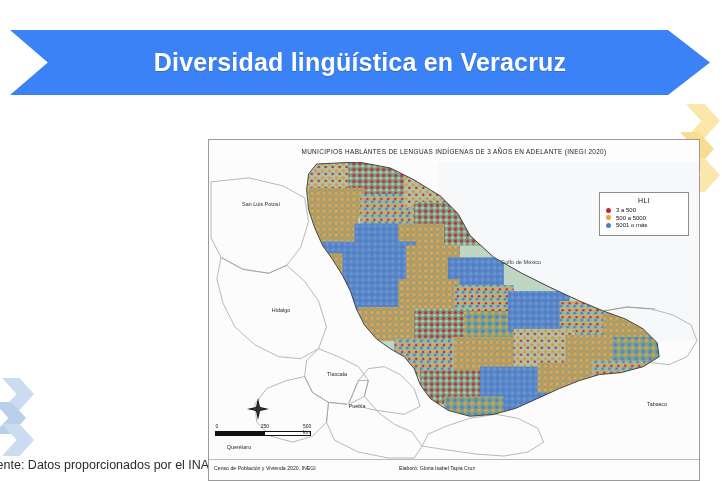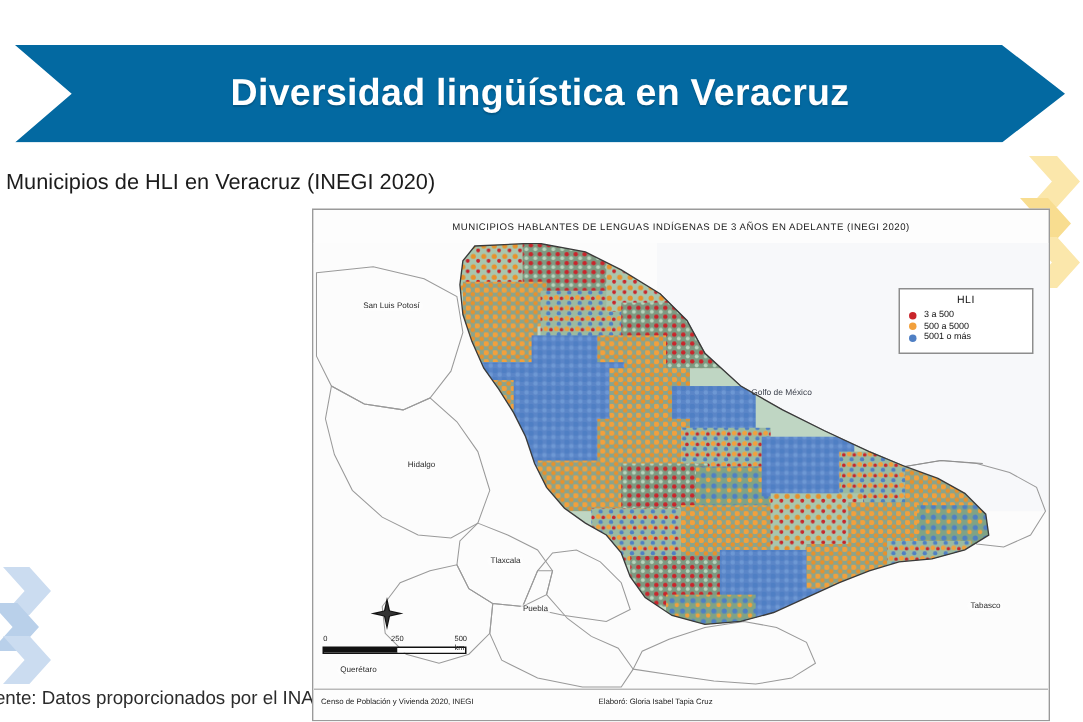--- a/index.html
+++ b/index.html
@@ -29,21 +29,21 @@
     background:#CBDCF0;
     clip-path:polygon(0 0,55% 0,100% 50%,55% 100%,0 100%,45% 50%);
   }
   .deco-left .c1{top:0;left:8px;}
   .deco-left .c2{top:24px;left:0;background:#B9D0EA;}
   .deco-left .c3{top:46px;left:8px;background:#CBDCF0;}
 
   
   .banner{
     position:absolute;left:10px;top:30px;width:700px;height:65px;
-    background:#0369a1;
+    background:#3b82f6;
     clip-path:polygon(0 0, 94% 0, 100% 50%, 94% 100%, 0 100%, 5.4% 50%);
     display:flex;align-items:center;justify-content:center;
   }
   .banner-title{
     color:#ffffff;font-size:25px;font-weight:bold;
     letter-spacing:.2px;text-align:center;
     text-shadow:0 1px 1px rgba(0,0,0,.18);
   }
 
   
@@ -129,21 +129,20 @@
   <div class="deco deco-left">
     <div class="c c1"></div>
     <div class="c c2"></div>
     <div class="c c3"></div>
   </div>
 
   <div class="banner">
     <div class="banner-title">Diversidad lingüística en Veracruz</div>
   </div>
 
-  <div class="subtitle">Municipios de HLI en Veracruz (INEGI 2020)</div>
 
   <div class="footer-note">Fuente: Datos proporcionados por el INALI</div>
 
   <div class="map-figure">
 
     <div class="map-title">MUNICIPIOS HABLANTES DE LENGUAS INDÍGENAS DE 3 AÑOS EN ADELANTE (INEGI 2020)</div>
 
     <div class="map-canvas">
       <svg viewBox="0 0 492 300" preserveAspectRatio="none">
         <defs>

